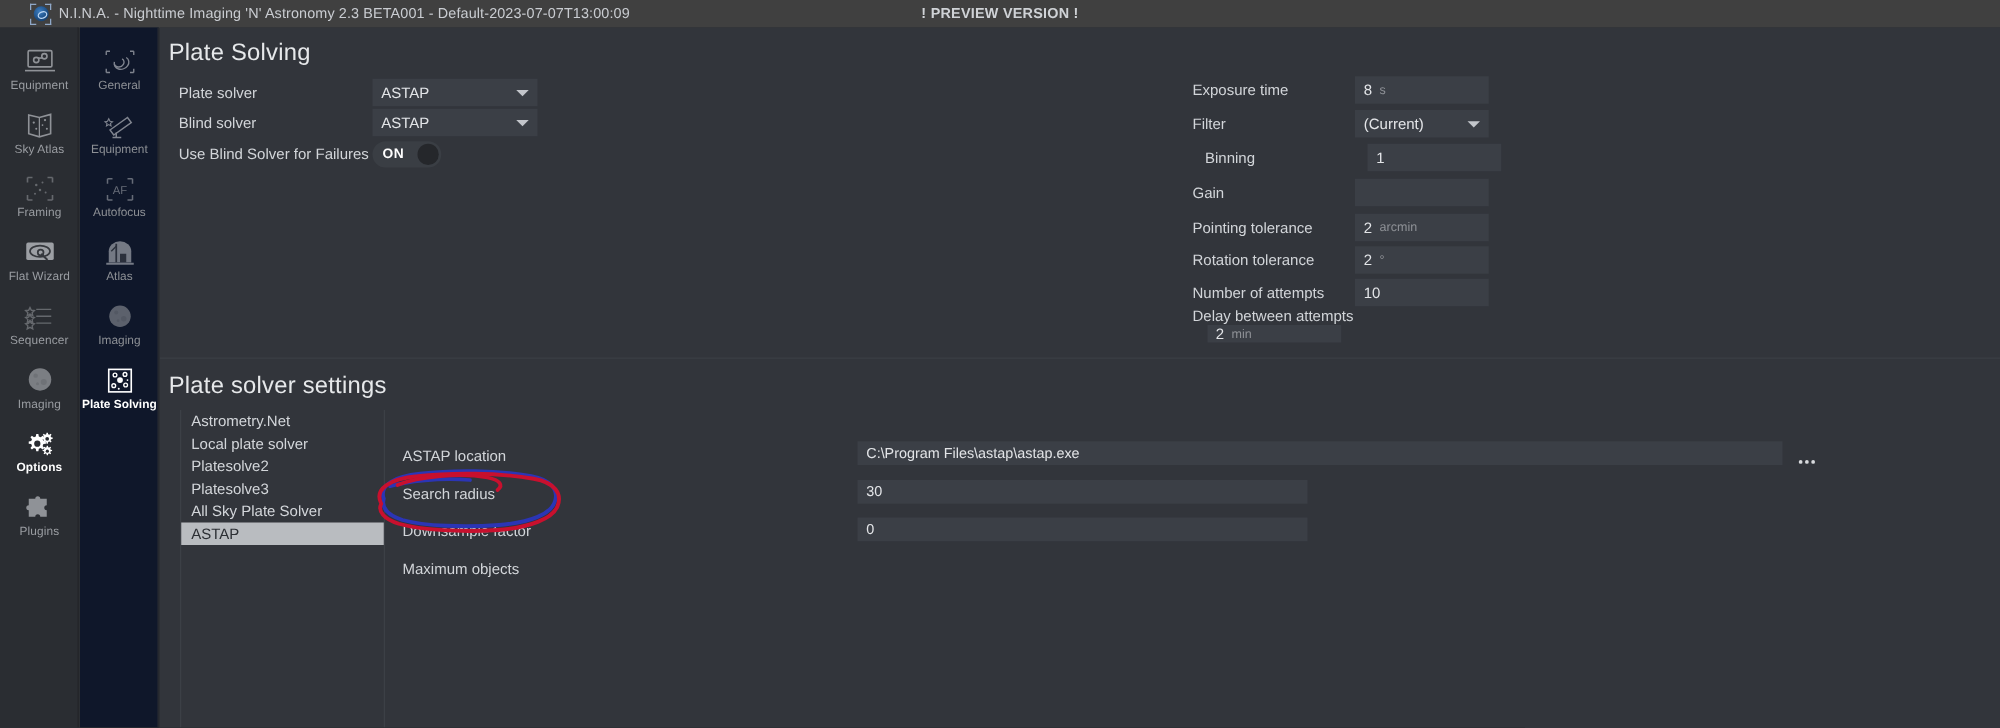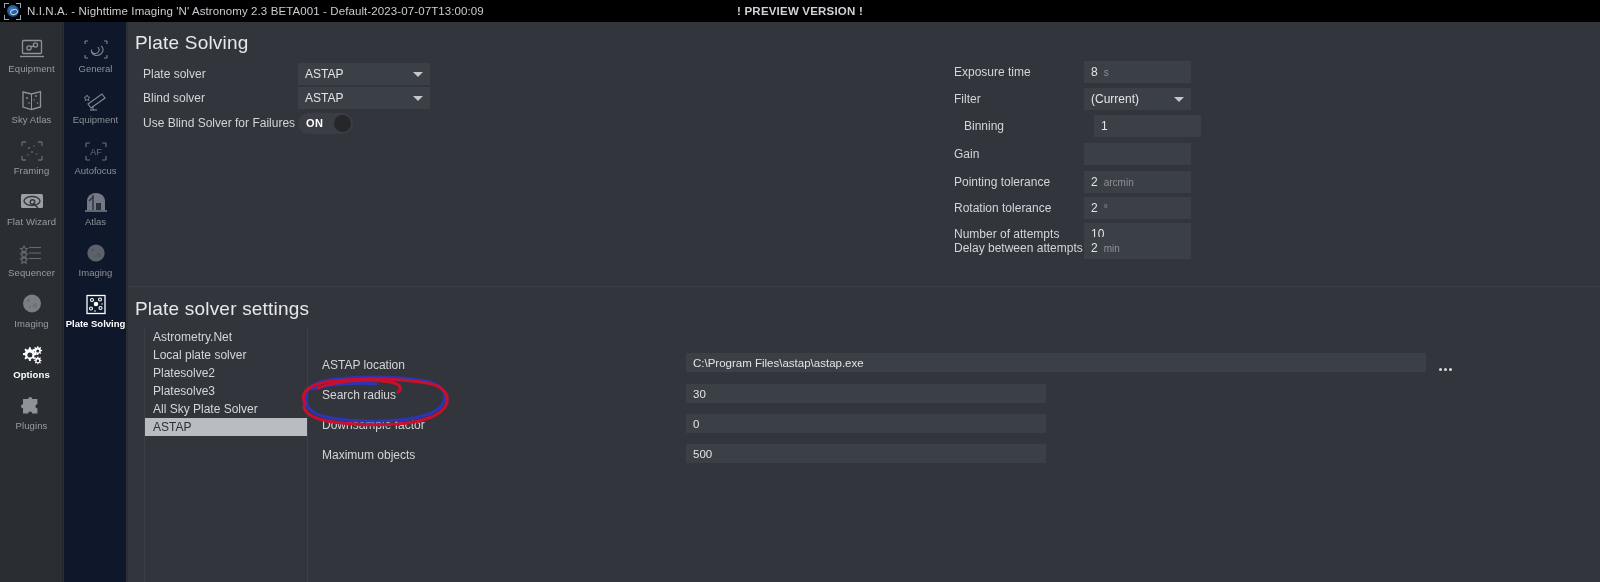--- a/index.html
+++ b/index.html
@@ -8,22 +8,22 @@
     background: #2b2e33;
     font-family: "Liberation Sans", sans-serif;
     overflow: hidden;
     color: #d8dadd;
   }
   #app { position: relative; width: 1600px; height: 582px; }
 
   
   .titlebar {
     position: absolute; left: 0; top: 0; width: 1600px; height: 22px;
-    background: #000000;
-    display: flex; align-items: center;
+    background: #404040;
+    display: flex; align-items: center; padding-left: 20px;
   }
   .tb-icon {
     width: 17px; height: 17px; margin-left: 4px; margin-right: 6px;
     position: relative; flex: 0 0 auto;
   }
   .tb-icon .brackets { position: absolute; inset: 0; }
   .tb-icon .brackets i {
     position: absolute; width: 5px; height: 5px; border: 1.5px solid #8fa8c8;
   }
   .tb-icon .brackets i:nth-child(1){ left:0; top:0; border-right:none; border-bottom:none; }
@@ -469,21 +469,21 @@
           </div>
         </div>
 
         <div class="row" style="position:absolute; left:0; top:162px;">
           <div class="row-label" style="width:130px;">Number of attempts</div>
           <div class="ctrl" style="width:107px;">
             <span>10</span>
           </div>
         </div>
 
-        <div class="row" style="position:absolute; left:0; top:176px;">
+        <div class="row" style="position:absolute; left:0; top:186px;flex-direction:column;">
           <div class="row-label" style="width:130px;">Delay between attempts</div>
           <div class="ctrl" style="width:107px;">
             <span>2</span>
             <span class="unit">min</span>
           </div>
         </div>
       </div>
     </div>
 
     <div class="panel-bottom">
@@ -534,23 +534,20 @@
 
         <div style="position:absolute; left:0; top:88px; width:1270px; height:20px;">
           <div class="field-label" style="position:absolute; left:0; top:2px;">Downsample factor</div>
           <div class="field-box" style="position:absolute; left:364px; top:-2px; width:360px;">
             <span>0</span>
           </div>
         </div>
 
         <div style="position:absolute; left:0; top:118px; width:1270px; height:20px;">
           <div class="field-label" style="position:absolute; left:0; top:2px;">Maximum objects</div>
-          <div class="field-box" style="position:absolute; left:364px; top:-2px; width:360px;">
-            <span>500</span>
-          </div>
         </div>
       </div>
     </div>
   </div>
 
   <svg class="annot" width="1600" height="582" viewBox="0 0 1600 582">
 
     <path d="M307 399 C303 388, 316 381, 336 379 C362 376, 398 376, 425 381
              C441 384, 447 392, 444 401 C441 411, 425 418, 399 420
              C372 422, 340 421, 322 416 C310 412, 305 406, 307 399 Z" fill="none" stroke="#2b35b5" stroke-width="3.1" stroke-linecap="round"></path>

